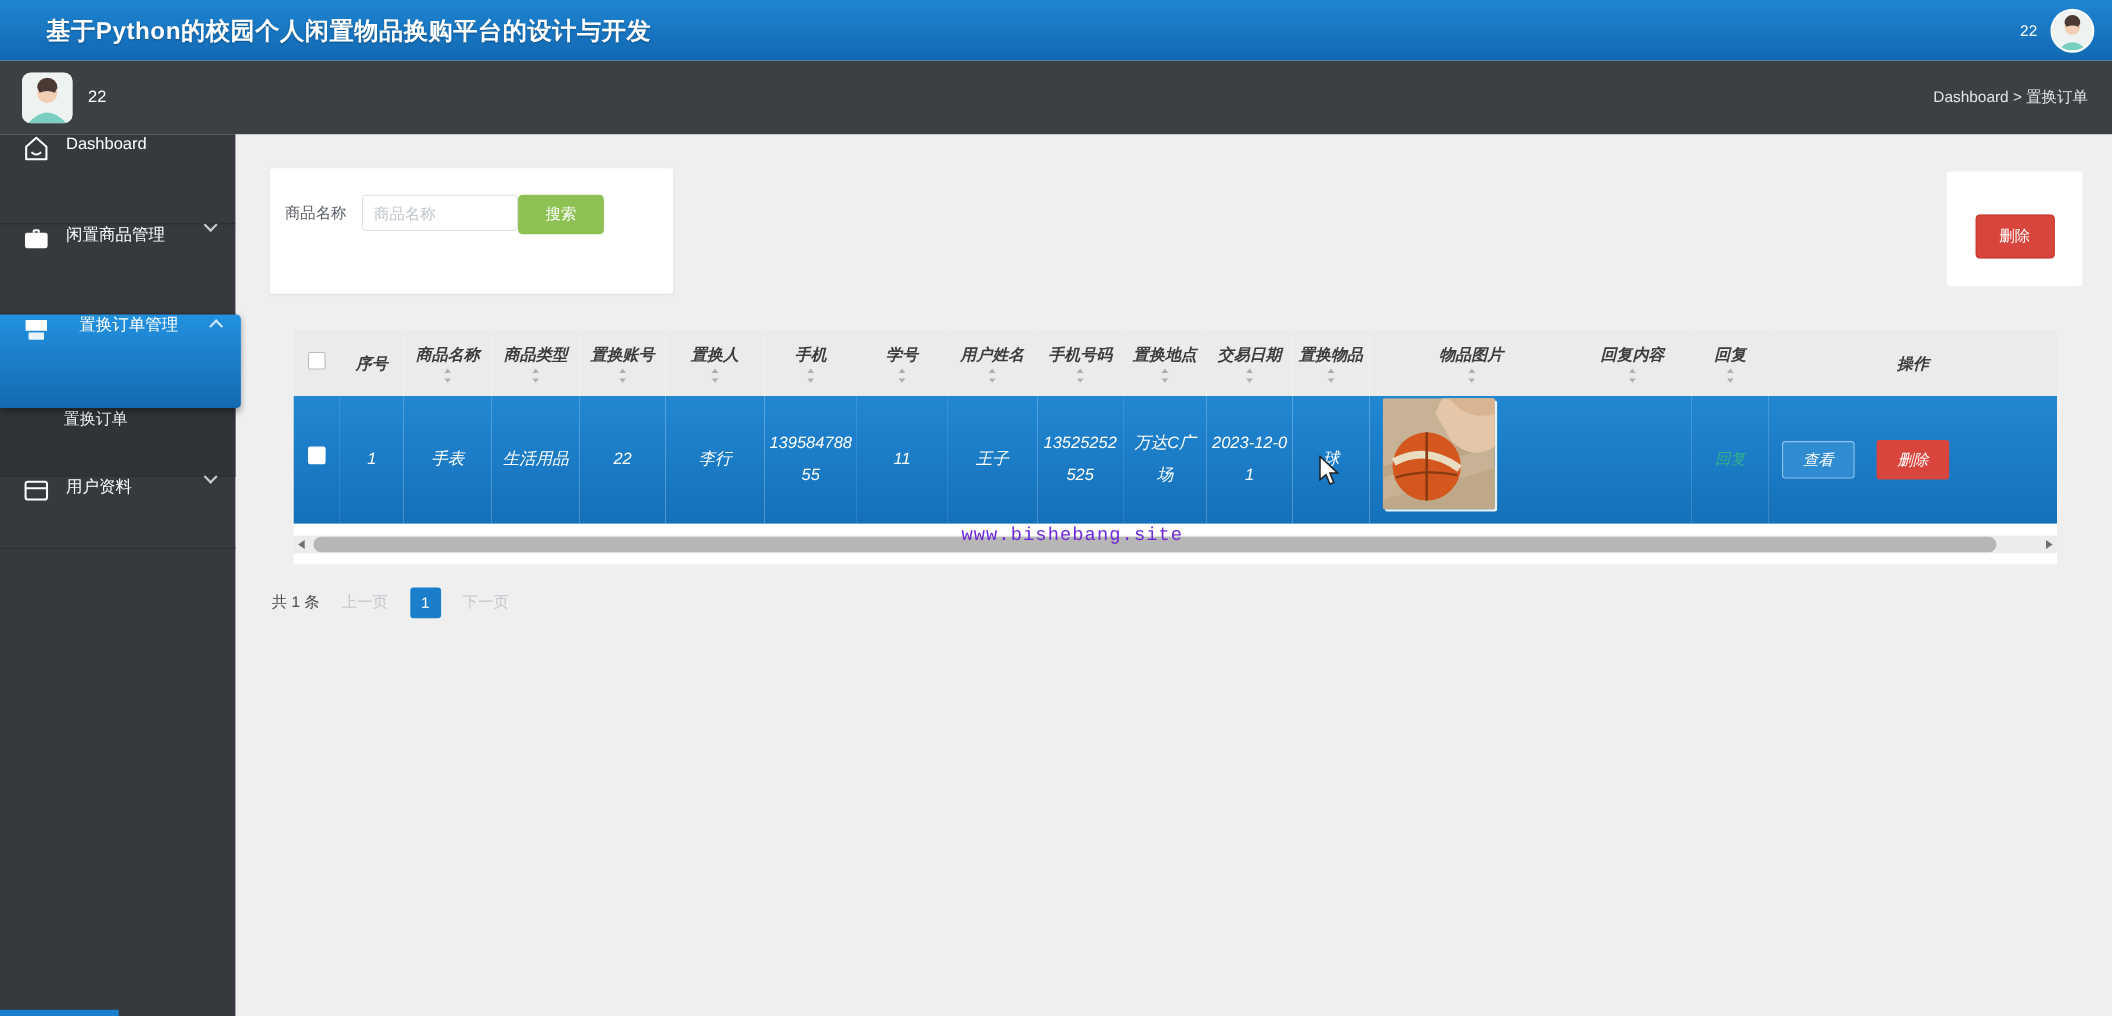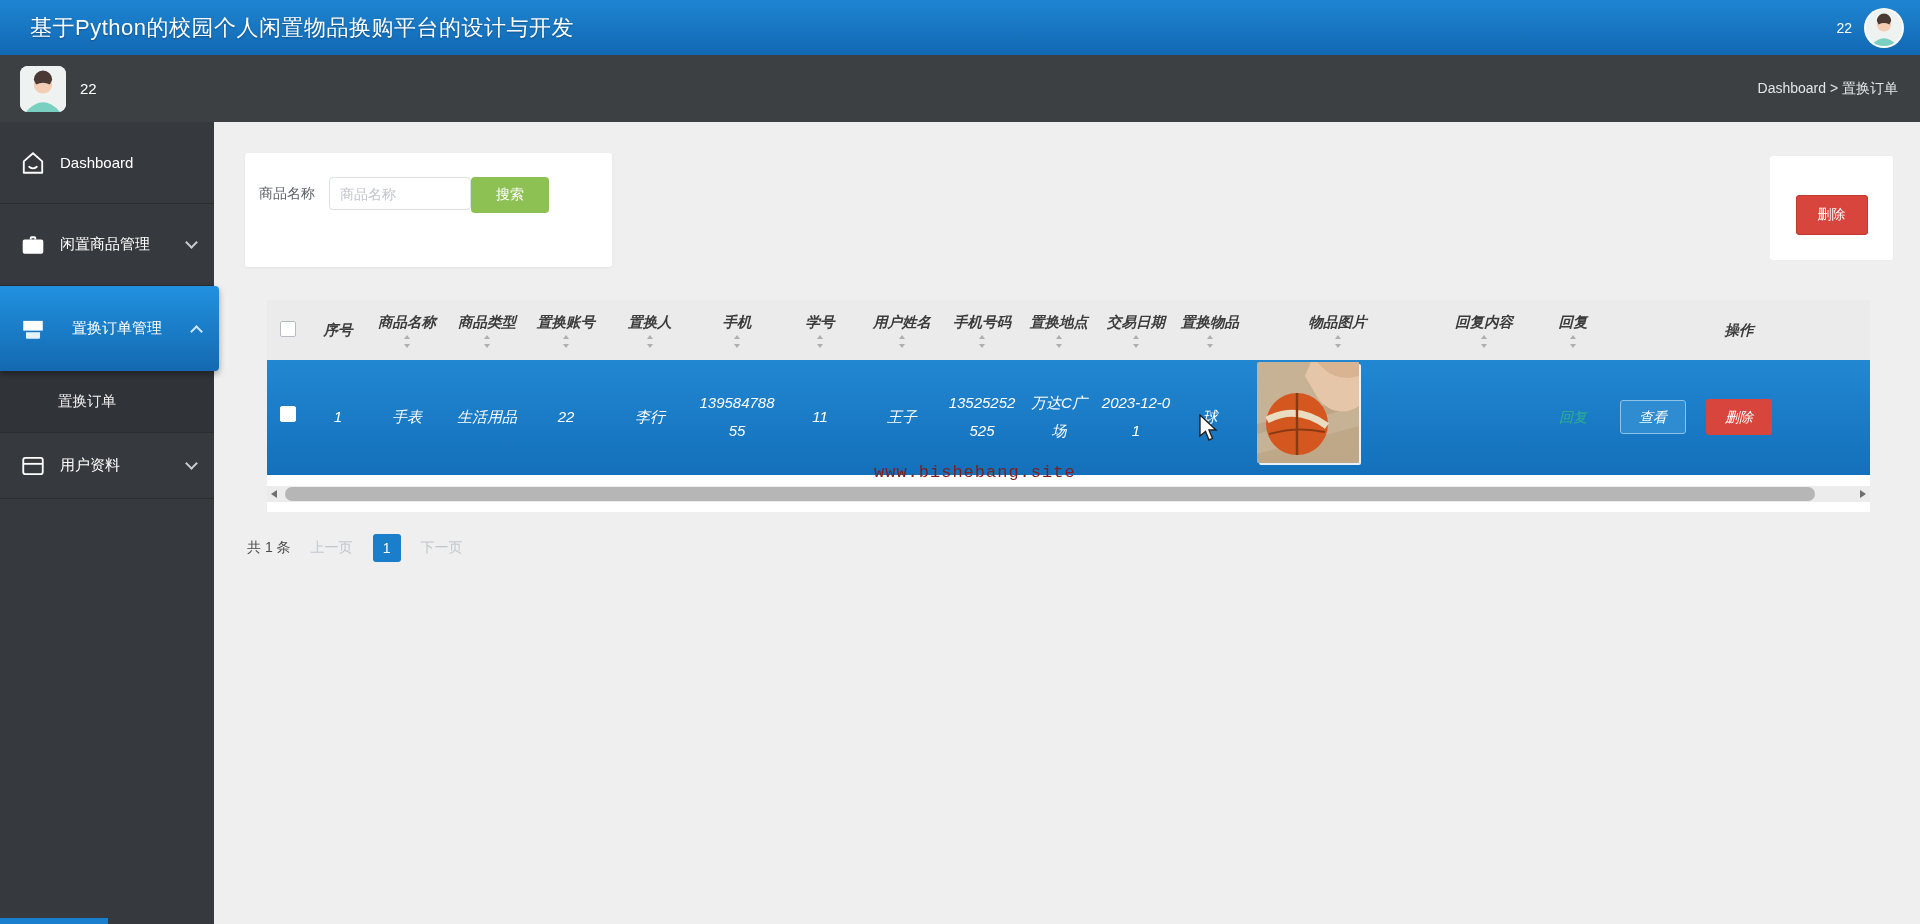--- a/index.html
+++ b/index.html
@@ -6,49 +6,49 @@
   html,body { width:1920px; height:924px; }
   body {
     position:relative; overflow:hidden; background:#efefef;
     font-family:"Liberation Sans","DejaVu Sans",sans-serif;
   }
 
   
   .topbar { position:absolute; top:0; left:0; right:0; height:55px;
     background:linear-gradient(180deg,#1e85d3,#1268b2);
     display:flex; align-items:center; color:#fff; z-index:10; }
-  .topbar-title { margin-left:30px; font-size:22px; letter-spacing:.5px; text-shadow:0 1px 2px rgba(0,0,0,.3); }
+  .topbar-title { margin-left:42px; font-size:22px; letter-spacing:.5px; text-shadow:0 1px 2px rgba(0,0,0,.3);font-weight:bold; }
   .topbar-right { margin-left:auto; margin-right:16px; display:flex; align-items:center; gap:12px; }
   .topbar-user { font-size:14px; }
   .avatar-circle { width:40px; height:40px; border-radius:50%; overflow:hidden;
     border:2px solid rgba(255,255,255,.7); background:#eef3f2; flex:none; }
   .avatar-circle svg, .subbar-avatar svg { display:block; width:100%; height:100%; }
 
   
   .subbar { position:absolute; top:55px; left:0; right:0; height:67px; background:#3d4043;
     display:flex; align-items:center; color:#fff; z-index:9; }
   .subbar-avatar { width:46px; height:46px; border-radius:8px; overflow:hidden; margin-left:20px; background:#eef3f2; flex:none; }
   .subbar-user { margin-left:14px; font-size:15px; }
   .breadcrumb { margin-left:auto; margin-right:22px; font-size:14px; color:#e3e6e8; }
 
   
   .sidebar { position:absolute; top:122px; left:0; bottom:0; width:214px; background:#36393e; z-index:8; }
-  .side-item { height:82px; display:flex; align-items:center; padding:0 18px 0 20px;
+  .side-item { height:82px; display:flex; align-items:flex-start; padding:0 18px 0 20px;
     border-bottom:1px solid #2b2d31; color:#fff; font-size:15px; cursor:pointer; position:relative; }
   .sicon { width:26px; height:26px; margin-right:14px; flex:none; }
   .sicon svg { display:block; width:100%; height:100%; }
   .slabel { white-space:nowrap; }
   .chev { margin-left:auto; width:9px; height:9px; flex:none;
     border-right:2px solid #c9cdd2; border-bottom:2px solid #c9cdd2;
     transform:rotate(45deg); margin-top:-4px; }
   .side-item.active { height:85px; background:linear-gradient(180deg,#2191e0,#1469b0);
     margin-right:-5px; border-radius:0 4px 4px 0; border-bottom:none;
     box-shadow:0 3px 6px rgba(0,0,0,.35);gap:12px; }
   .side-item.active .chev { transform:rotate(-135deg); border-color:#cfe8fa; margin-top:6px; }
-  .side-sub { height:62px; display:flex; align-items:center; padding-left:58px;
+  .side-sub { height:62px; display:flex; align-items:flex-start; padding-left:58px;
     background:#303338; border-bottom:1px solid #2b2d31; color:#f1f1f1; font-size:14.5px; cursor:pointer; }
   .side-item.profile { height:66px; }
   .side-bottom-strip { position:absolute; bottom:0; left:0; width:108px; height:6px; background:#1b7fd0; }
 
   
   .main { position:absolute; top:122px; left:214px; right:0; bottom:0; background:#efefef; }
 
   .search-card { position:absolute; left:31px; top:31px; width:367px; height:114px;
     background:#fff; border-radius:3px; box-shadow:0 1px 3px rgba(0,0,0,.05);
     display:flex; align-items:flex-start; padding:24px 0 0 14px; }
@@ -101,21 +101,21 @@
 
   
   .hscroll { margin-top:11px; height:16px; background:#ececec; position:relative; }
   .hs-thumb { position:absolute; left:18px; top:1px; bottom:1px; width:1530px;
     background:#b6b6b6; border-radius:7px; cursor:pointer; }
   .hs-left, .hs-right { position:absolute; top:4px; width:0; height:0; cursor:pointer; }
   .hs-left { left:4px; border-top:4px solid transparent; border-bottom:4px solid transparent; border-right:6px solid #6f6f6f; }
   .hs-right { right:4px; border-top:4px solid transparent; border-bottom:4px solid transparent; border-left:6px solid #6f6f6f; }
 
   
-  .watermark { position:absolute; left:660px; top:341px; color:#7f1d1d; z-index:5;
+  .watermark { position:absolute; left:660px; top:356px; color:#6d28d9; z-index:5;
     font-family:"Liberation Mono","DejaVu Sans Mono",monospace; font-size:17px; letter-spacing:1px; }
   .cursor { position:absolute; left:984px; top:292px; z-index:6; pointer-events:none; }
 
   
   .pagination { position:absolute; left:33px; top:412px; display:flex; align-items:center; gap:20px; font-size:14px; }
   .pg-total { color:#4a4a4a; }
   .pg-prev, .pg-next { color:#c3c7cc; cursor:pointer; }
   .pg-page { width:28px; height:28px; background:#1a7ecb; color:#fff; display:flex;
     align-items:center; justify-content:center; border-radius:3px; font-size:14px; cursor:pointer; }
 </style>

